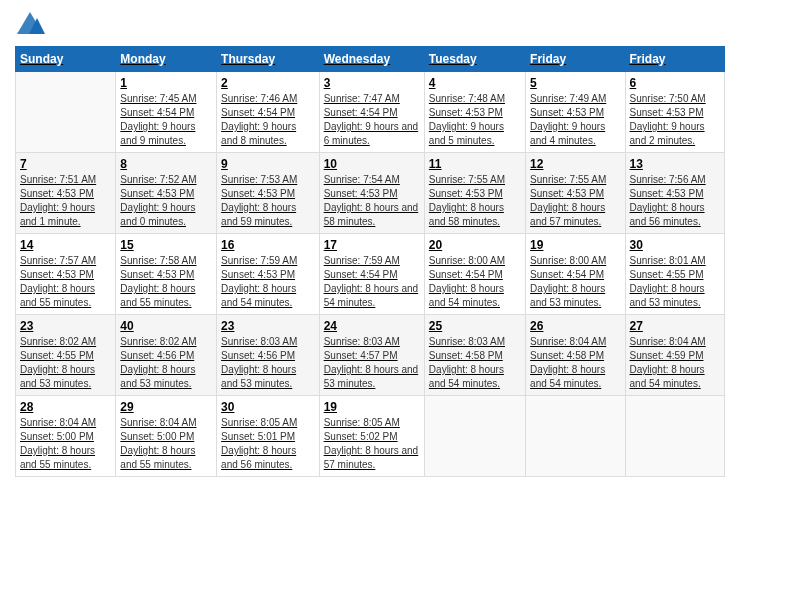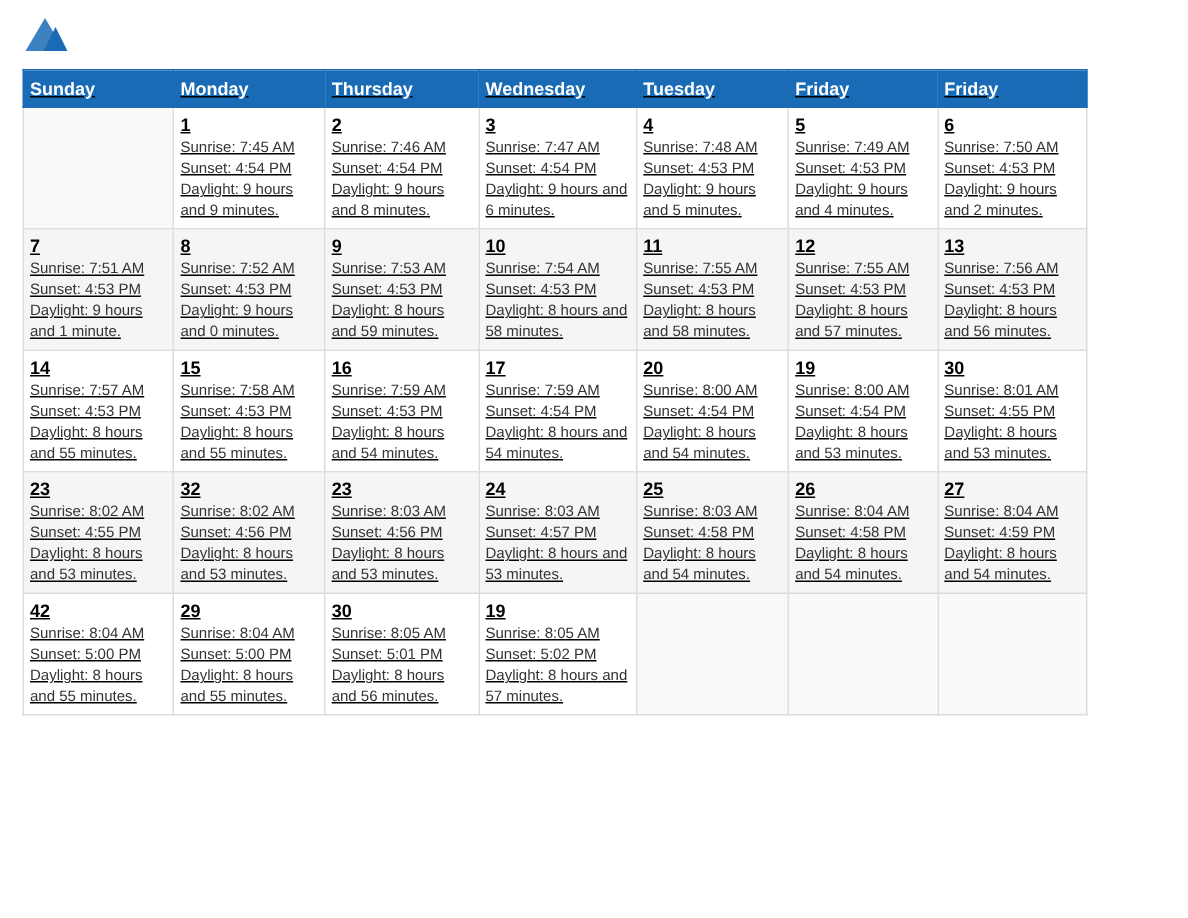--- a/index.html
+++ b/index.html
@@ -217,21 +217,21 @@
             <span class="day-num">30</span>
             <div class="day-info">Sunrise: 8:01 AM<br>Sunset: 4:55 PM<br>Daylight: 8 hours and 53 minutes.</div>
           </td>
         </tr>
         <tr>
           <td>
             <span class="day-num">23</span>
             <div class="day-info">Sunrise: 8:02 AM<br>Sunset: 4:55 PM<br>Daylight: 8 hours and 53 minutes.</div>
           </td>
           <td>
-            <span class="day-num">32</span>
+            <span class="day-num">40</span>
             <div class="day-info">Sunrise: 8:02 AM<br>Sunset: 4:56 PM<br>Daylight: 8 hours and 53 minutes.</div>
           </td>
           <td>
             <span class="day-num">23</span>
             <div class="day-info">Sunrise: 8:03 AM<br>Sunset: 4:56 PM<br>Daylight: 8 hours and 53 minutes.</div>
           </td>
           <td>
             <span class="day-num">24</span>
             <div class="day-info">Sunrise: 8:03 AM<br>Sunset: 4:57 PM<br>Daylight: 8 hours and 53 minutes.</div>
           </td>
@@ -243,21 +243,21 @@
             <span class="day-num">26</span>
             <div class="day-info">Sunrise: 8:04 AM<br>Sunset: 4:58 PM<br>Daylight: 8 hours and 54 minutes.</div>
           </td>
           <td>
             <span class="day-num">27</span>
             <div class="day-info">Sunrise: 8:04 AM<br>Sunset: 4:59 PM<br>Daylight: 8 hours and 54 minutes.</div>
           </td>
         </tr>
         <tr>
           <td>
-            <span class="day-num">42</span>
+            <span class="day-num">28</span>
             <div class="day-info">Sunrise: 8:04 AM<br>Sunset: 5:00 PM<br>Daylight: 8 hours and 55 minutes.</div>
           </td>
           <td>
             <span class="day-num">29</span>
             <div class="day-info">Sunrise: 8:04 AM<br>Sunset: 5:00 PM<br>Daylight: 8 hours and 55 minutes.</div>
           </td>
           <td>
             <span class="day-num">30</span>
             <div class="day-info">Sunrise: 8:05 AM<br>Sunset: 5:01 PM<br>Daylight: 8 hours and 56 minutes.</div>
           </td>

